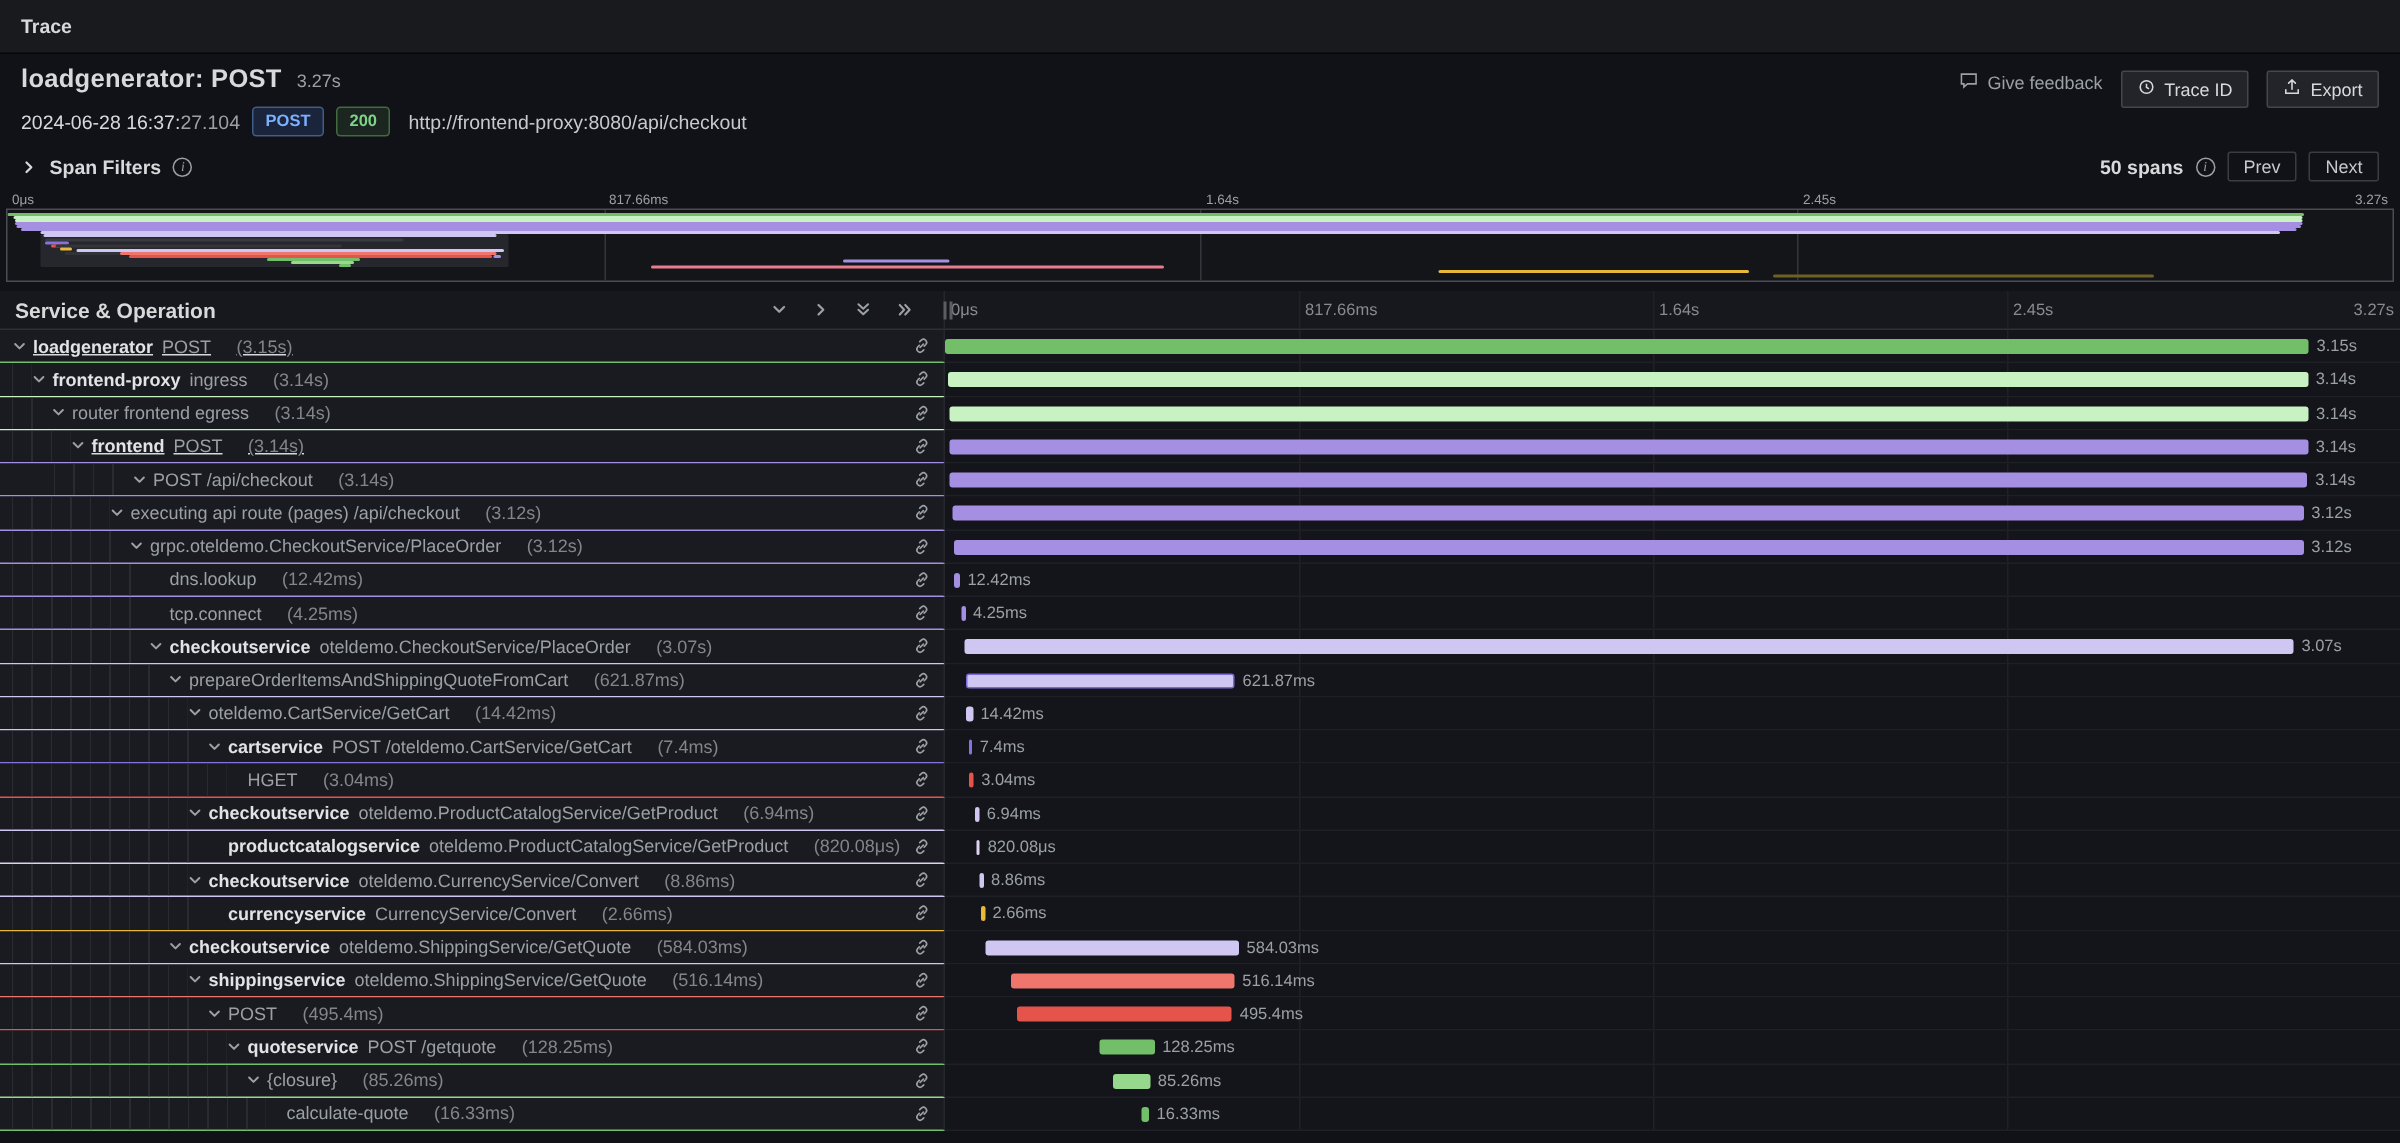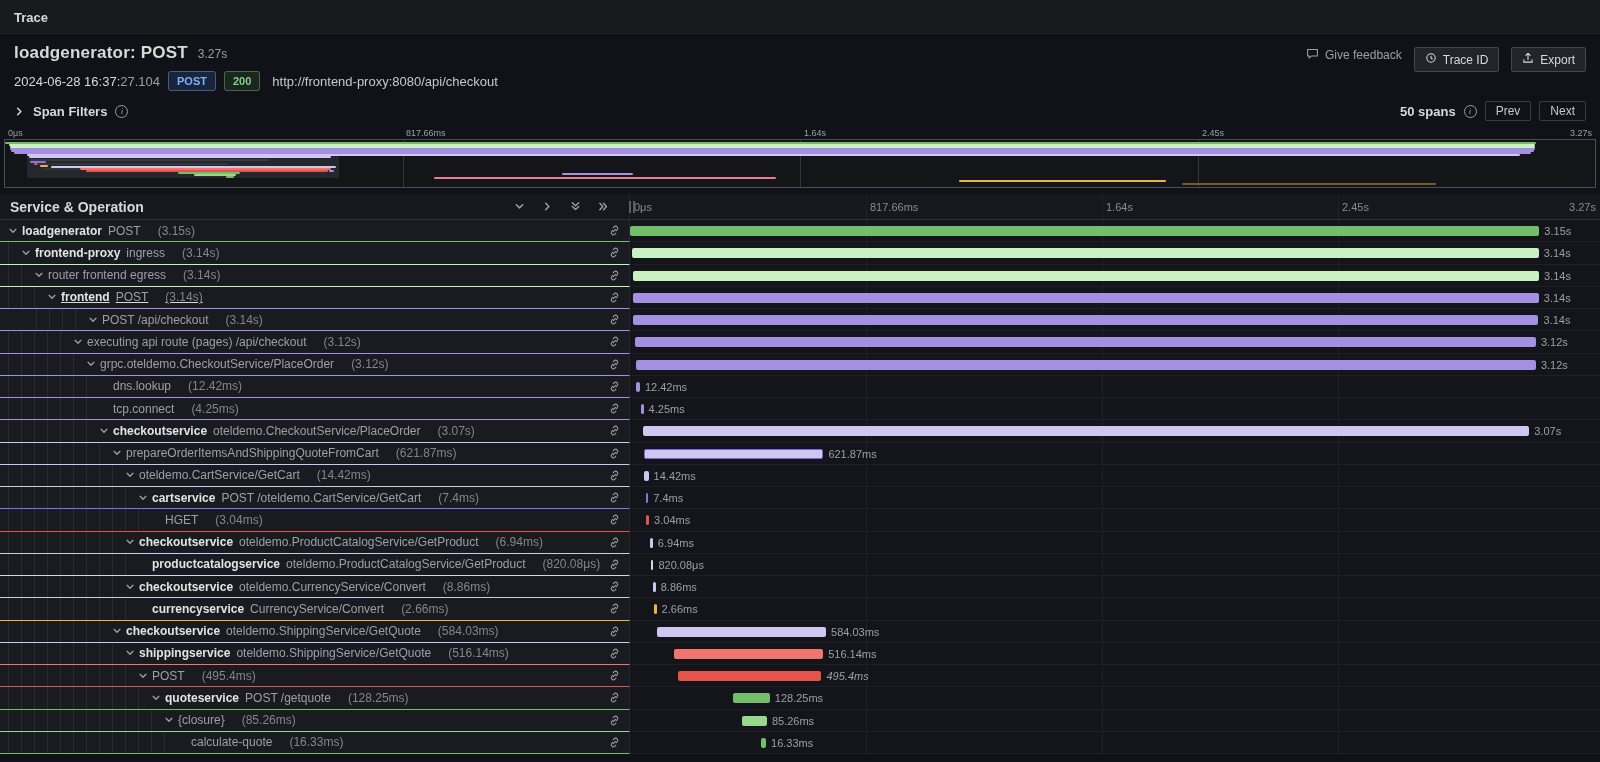--- a/index.html
+++ b/index.html
@@ -219,21 +219,21 @@
         <span class="tick" style="left:calc(25% + 4px)">817.66ms</span>
         <span class="tick" style="left:calc(50% + 4px)">1.64s</span>
         <span class="tick" style="left:calc(75% + 4px)">2.45s</span>
         <span class="tick" style="right:-22px">3.27s</span>
       </div>
     </div>
   </div>
 
   <div class="rows" id="rows">
       <div class="row">
-    <div class="row-left" style="border-bottom-color: rgb(115, 191, 105);">
+    <div class="row-left" style="border-bottom-color: rgb(115, 191, 105); text-decoration: underline;">
       <div class="indents" style="width: 0px;"></div>
       <span class="chev">
             <svg width="10" height="10" viewBox="0 0 12 12" fill="none" stroke="currentColor" stroke-width="1.6" stroke-linecap="round" stroke-linejoin="round">
               <path d="M2.5 4 L6 7.5 L9.5 4"></path>
             </svg>
           </span>
       <span class="svc">loadgenerator</span>
       <span class="op">POST</span>
       <span class="durp">(3.15s)</span>
       <span class="link-icon">
@@ -823,21 +823,21 @@
               <path d="M14.5 17 l-2 2 a3.9 3.9 0 0 1 -5.5-5.5 l2-2"></path>
             </svg>
           </span>
     </div>
     <div class="row-right">
       <div class="track">
         <div class="grid" style="left:25%"></div>
         <div class="grid" style="left:50%"></div>
         <div class="grid" style="left:75%"></div>
         <div class="bar" style="left: 5.13761%; width: 15.1498%; background: rgb(229, 84, 75);"></div>
-        <span class="bar-label" style="left: calc(20.2875% + 5px); font-style: italic;">495.4ms</span>
+        <span class="bar-label" style="left: calc(20.2875% + 5px);">495.4ms</span>
       </div>
     </div>
   </div>
       <div class="row">
     <div class="row-left" style="border-bottom-color: rgb(115, 191, 105);">
       <div class="indents" style="width: 143px;"></div>
       <span class="chev">
             <svg width="10" height="10" viewBox="0 0 12 12" fill="none" stroke="currentColor" stroke-width="1.6" stroke-linecap="round" stroke-linejoin="round">
               <path d="M2.5 4 L6 7.5 L9.5 4"></path>
             </svg>

